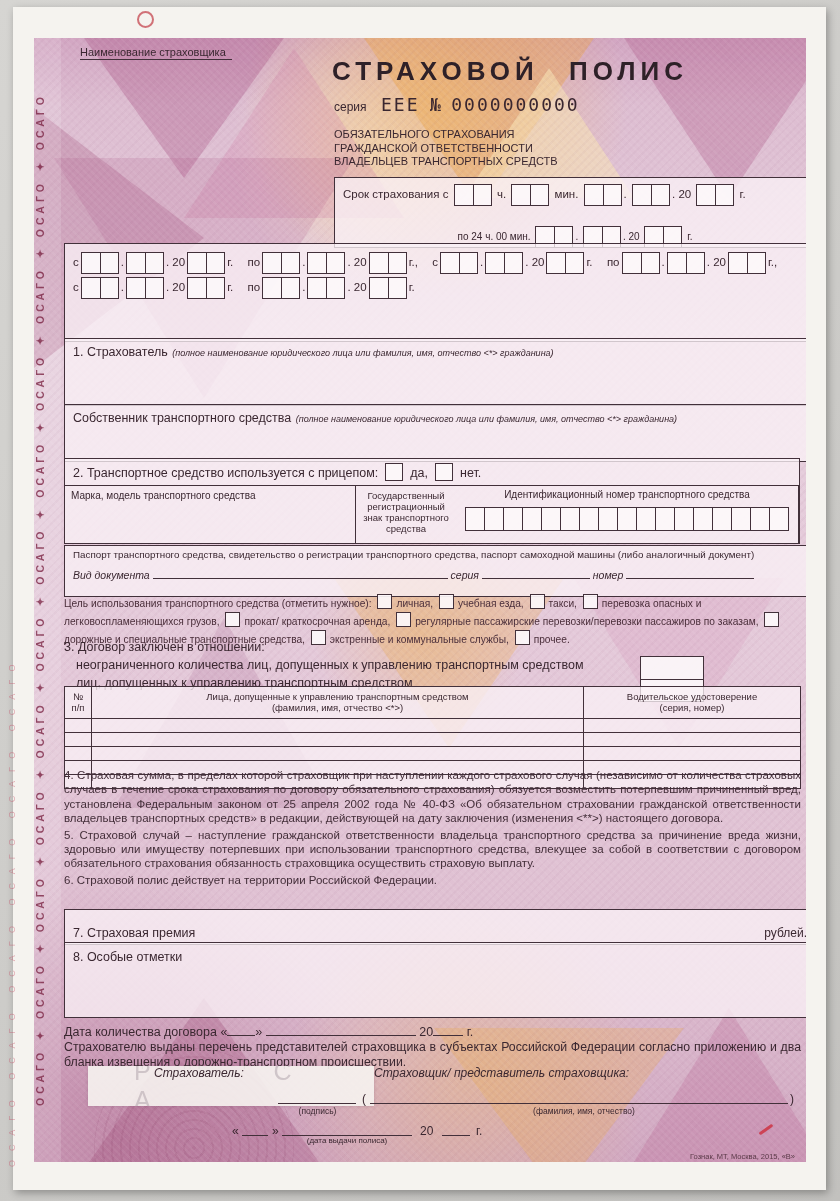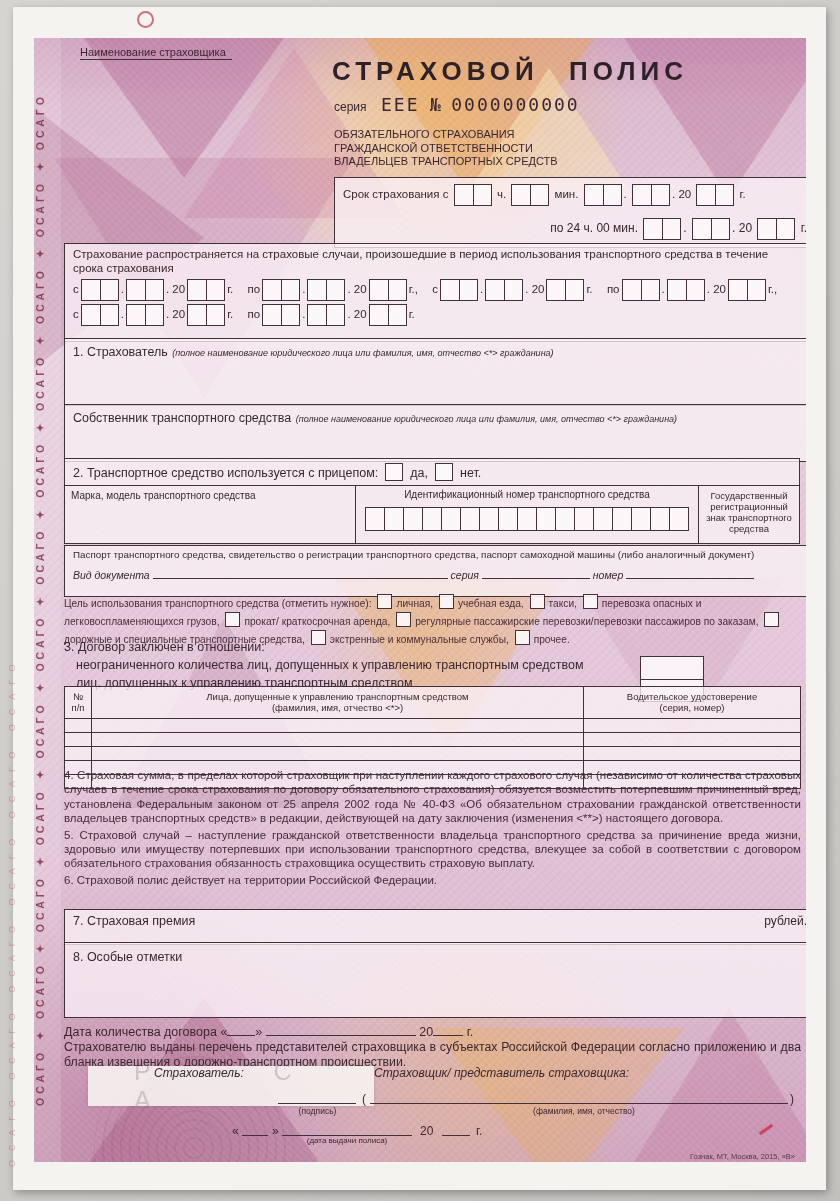--- a/index.html
+++ b/index.html
@@ -107,32 +107,31 @@
           <span class="c2"></span>
           <span>ч.</span>
           <span class="c2"></span>
           <span>мин.</span>
           <span class="c2"></span><span>.</span>
           <span class="c2"></span><span>.</span>
           <span>20</span>
           <span class="c2"></span>
           <span>г.</span>
         </div>
-        <div style="font-size:12px;white-space:nowrap;text-align:right;margin-top:12px">
+        <div style="font-size:10px;white-space:nowrap;text-align:center;margin-top:20px">
           <span>по 24 ч. 00 мин.</span>
           <span class="c2"></span><span>.</span>
           <span class="c2"></span><span>.</span>
           <span>20</span>
           <span class="c2"></span>
           <span>г.</span>
         </div>
       </div>
 
       <div class="box" style="left:0;top:205px;width:734px;height:89px;padding:4px 8px">
-        <div style="font-size:11.5px;line-height:13.5px;width:720px">Страхование распространяется на страховые случаи, произошедшие в период использования транспортного средства в течение срока страхования</div>
         <div style="margin-top:4px">
           <span class="dg"><span>с</span><span class="c2"></span><span>.</span><span class="c2"></span><span>.</span> <span>20</span><span class="c2"></span><span>г.</span></span>
           <span class="dg"><span>по</span><span class="c2"></span><span>.</span><span class="c2"></span><span>.</span> <span>20</span><span class="c2"></span><span>г.,</span></span>
           <span class="dg"><span>с</span><span class="c2"></span><span>.</span><span class="c2"></span><span>.</span> <span>20</span><span class="c2"></span><span>г.</span></span>
           <span class="dg" style="margin-right:0"><span>по</span><span class="c2"></span><span>.</span><span class="c2"></span><span>.</span> <span>20</span><span class="c2"></span><span>г.,</span></span>
         </div>
         <div style="margin-top:3px">
           <span class="dg"><span>с</span><span class="c2"></span><span>.</span><span class="c2"></span><span>.</span> <span>20</span><span class="c2"></span><span>г.</span></span>
           <span class="dg"><span>по</span><span class="c2"></span><span>.</span><span class="c2"></span><span>.</span> <span>20</span><span class="c2"></span><span>г.</span></span>
         </div>
@@ -151,20 +150,24 @@
       <div class="box" style="left:0;top:420px;width:734px;height:84px">
         <div style="padding:4px 8px;font-size:12.5px">
           <span>2. Транспортное средство используется с прицепом:</span>
           <span class="cb" style="width:16px;height:16px;vertical-align:-4px"></span>
           <span>да,</span>
           <span class="cb" style="width:16px;height:16px;vertical-align:-4px"></span>
           <span>нет.</span>
         </div>
         <div style="position:absolute;left:0;right:0;top:26px;bottom:0;border-top:1.4px solid #42303a;display:flex">
           <div style="width:278px;border-right:1.4px solid #42303a;padding:4px 6px;font-size:10px"><span>Марка, модель транспортного средства</span></div>
+          <div style="flex:1;padding:4px 4px;font-size:9.5px;text-align:center;line-height:11px">
+            <div>Государственный регистрационный</div>
+            <div>знак транспортного средства</div>
+          </div>
           <div style="width:334px;border-right:1.4px solid #42303a;padding:3px 4px;font-size:10px;text-align:center">
             <span>Идентификационный номер транспортного средства</span>
             <div class="vin">
               <span class="vc"></span>
                 <span class="vc"></span>
                 <span class="vc"></span>
                 <span class="vc"></span>
                 <span class="vc"></span>
                 <span class="vc"></span>
                 <span class="vc"></span>
@@ -172,24 +175,20 @@
                 <span class="vc"></span>
                 <span class="vc"></span>
                 <span class="vc"></span>
                 <span class="vc"></span>
                 <span class="vc"></span>
                 <span class="vc"></span>
                 <span class="vc"></span>
                 <span class="vc"></span>
                 <span class="vc"></span>
             </div>
-          </div>
-          <div style="flex:1;padding:4px 4px;font-size:9.5px;text-align:center;line-height:11px">
-            <div>Государственный регистрационный</div>
-            <div>знак транспортного средства</div>
           </div>
         </div>
       </div>
 
       <div class="box" style="left:0;top:507px;width:734px;height:44px;padding:3px 8px">
         <div style="font-size:9.8px">Паспорт транспортного средства, свидетельство о регистрации транспортного средства, паспорт самоходной машины (либо аналогичный документ)</div>
         <div style="font-size:10.5px;margin-top:5px">
           <span class="it">Вид документа</span>
           <span class="bl" style="width:295px"></span>
           <span class="it">серия</span>
@@ -270,21 +269,21 @@
             </tr>
       </tbody>
         </table>
 
       <div class="abs" style="left:0;top:730px;width:737px">
         <p class="clause">4. Страховая сумма, в пределах которой страховщик при наступлении каждого страхового случая (независимо от количества страховых случаев в течение срока страхования по договору обязательного страхования) обязуется возместить потерпевшим причиненный вред, установлена Федеральным законом от 25 апреля 2002 года № 40-ФЗ «Об обязательном страховании гражданской ответственности владельцев транспортных средств» в редакции, действующей на дату заключения (изменения &lt;**&gt;) настоящего договора.</p>
         <p class="clause">5. Страховой случай – наступление гражданской ответственности владельца транспортного средства за причинение вреда жизни, здоровью или имуществу потерпевших при использовании транспортного средства, влекущее за собой в соответствии с договором обязательного страхования обязанность страховщика осуществить страховую выплату.</p>
         <p class="clause">6. Страховой полис действует на территории Российской Федерации.</p>
       </div>
 
-      <div class="box" style="left:0;top:871px;width:734px;height:26px;padding:4px 8px;display:flex;justify-content:space-between;align-items:flex-start">
+      <div class="box" style="left:0;top:871px;width:734px;height:26px;padding:4px 8px;display:flex;justify-content:space-between;align-items:flex-end">
         <span class="sec-title">7. Страховая премия</span>
         <span style="font-size:12px">рублей.</span>
       </div>
 
       <div class="box" style="left:0;top:904px;width:734px;height:66px;padding:4px 8px">
         <span class="sec-title">8. Особые отметки</span>
       </div>
 
       <div class="abs" style="left:0;top:984px;font-size:12.5px">
         <span>Дата количества договора</span>

